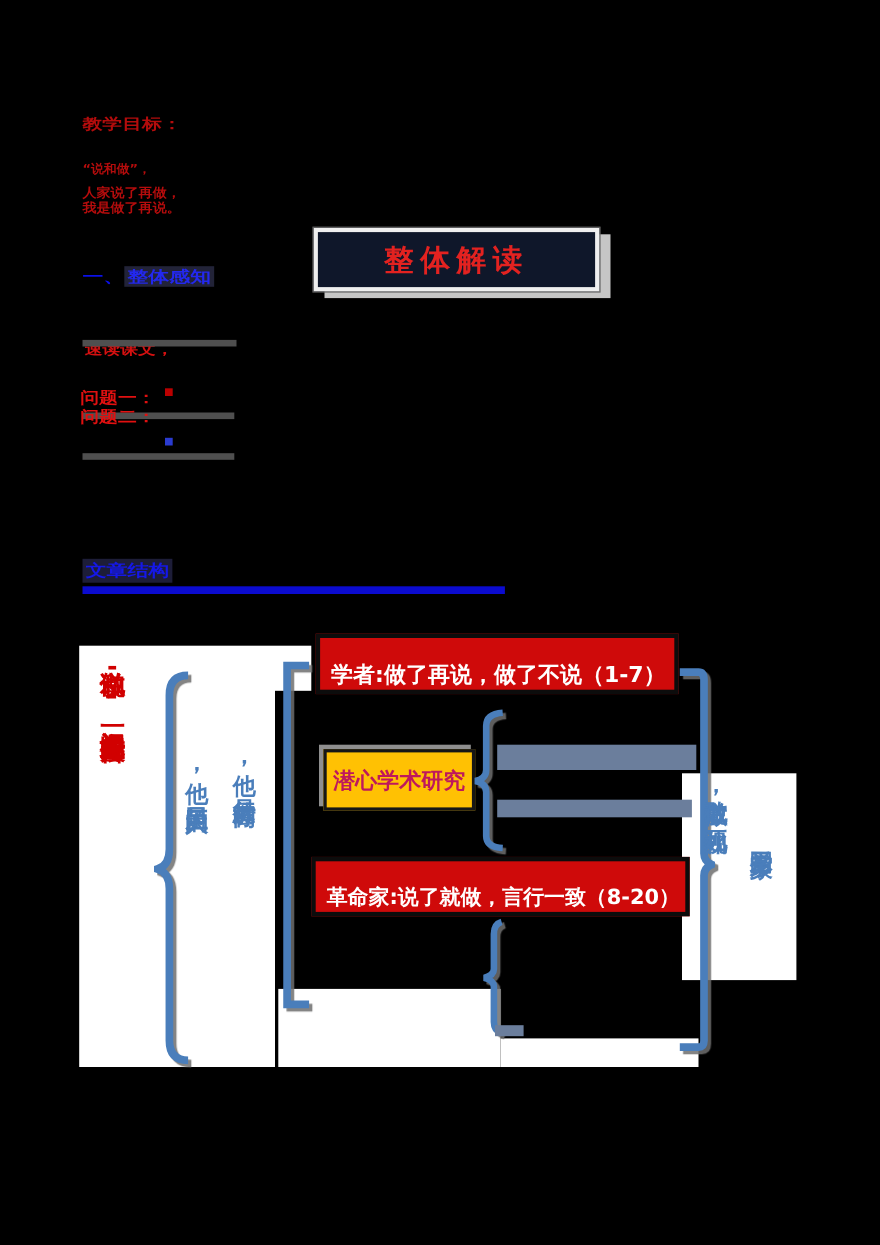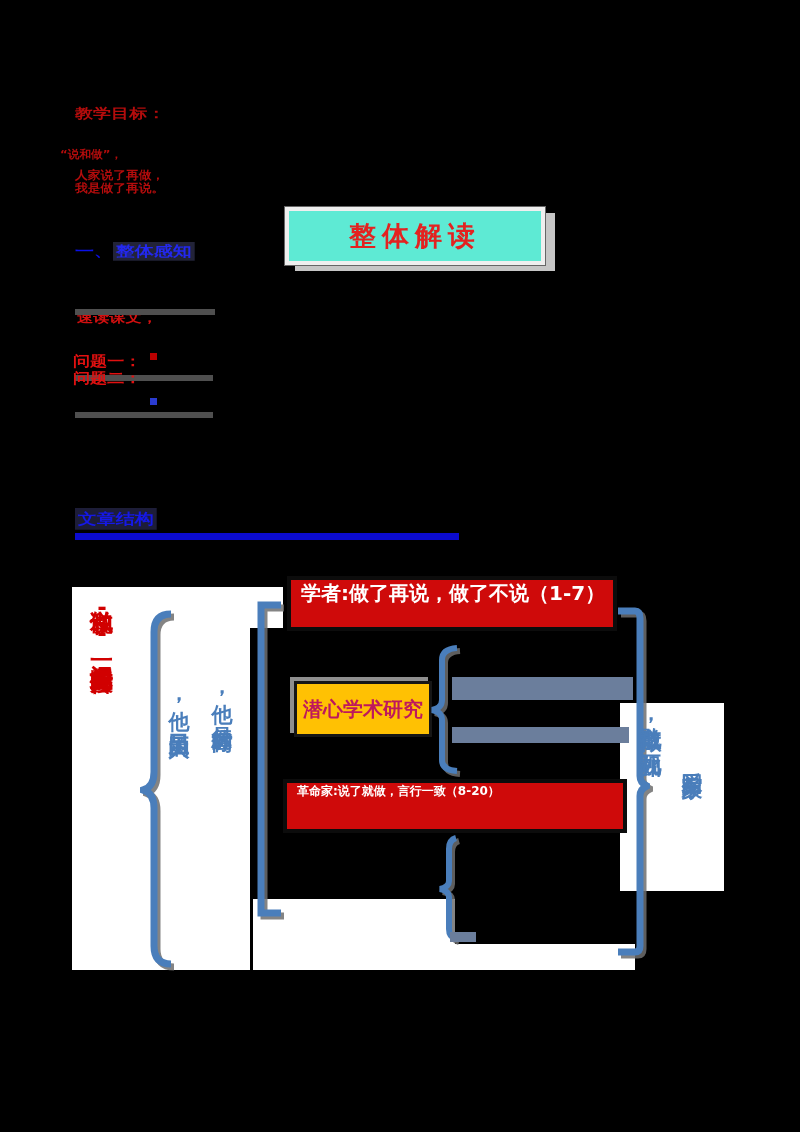--- a/index.html
+++ b/index.html
@@ -6,42 +6,42 @@
   #canvas{position:relative;width:724px;height:1132px;background:#000;overflow:hidden;
           font-family:"DejaVu Sans","Liberation Sans",sans-serif;}
   .abs{position:absolute;}
   .sq{display:inline-block;transform-origin:left top;white-space:nowrap;font-weight:bold;}
   .white-patch{position:absolute;background:#ffffff;}
   .vtext{position:absolute;writing-mode:vertical-rl;text-orientation:upright;
          font-weight:bold;white-space:nowrap;line-height:1;}
   .gray-bar{position:absolute;background:#4f4f4f;height:6px;}
   .conn-bar{position:absolute;background:#6b7e9c;}
   .hero{position:absolute;left:285px;top:207px;width:252px;height:50px;
-        background:#5eead4;border:4px solid #efefef;outline:1px solid #666;
+        background:#0f172a;border:4px solid #efefef;outline:1px solid #666;
         box-shadow:10px 6px 0 #c6c6c6;display:flex;align-items:center;justify-content:center;font-family:Liberation Mono, monospace;}
   .hero span{color:#e32220;font-size:27px;font-weight:bold;letter-spacing:6px;}
   .redbox{position:absolute;background:#cf0a0a;border:4px solid #0c0c0c;color:#fff;
-          font-weight:bold;display:flex;align-items:flex-start;padding-left:10px;box-sizing:content-box;}
+          font-weight:bold;display:flex;align-items:flex-end;padding-left:10px;box-sizing:content-box;}
   .yellowbox{position:absolute;background:#ffc103;border:3px solid #161616;color:#be185d;
              font-weight:bold;display:flex;align-items:center;justify-content:center;
              box-shadow:-4px -4px 0 #8f8f8f;font-size:20px;}
   .brace{position:absolute;filter:drop-shadow(3px 3px 0 rgba(110,110,110,0.85));}
   .darkmark{position:absolute;background:#262626;width:6px;}
   .sup-dot{position:absolute;width:7px;height:7px;}
 </style>
 </head>
 <body>
 
 <div id="canvas">
 
   <div class="abs" style="left:75px;top:104px;">
     <span class="sq" style="font-size:19px;color:#b40c0c;transform:scale(0.95,0.72);">教学目标：</span>
   </div>
 
-  <div class="abs" style="left:60px;top:146px;">
+  <div class="abs" style="left:75px;top:146px;">
     <span class="sq" style="font-size:15px;color:#b40c0c;transform:scale(0.78,0.75);">“说和做”，</span>
   </div>
 
   <div class="abs" style="left:75px;top:169px;">
     <span class="sq" style="font-size:15px;color:#b40c0c;white-space:normal;width:106px;line-height:1.1;transform:scale(0.85,0.78);word-break:break-all;">人家说了再做，我是做了再说。</span>
   </div>
 
   <div class="hero">
     <span>整体解读</span>
   </div>
@@ -100,21 +100,21 @@
     <span>潜心学术研究</span>
   </div>
 
   <svg class="brace" style="left:428px;top:644px;" width="32" height="130" viewBox="0 0 32 130">
     <path d="M29,4 Q14,5 14,16 L14,56 Q14,64 4,66 Q14,68 14,76 L14,116 Q14,126 29,127" fill="none" stroke="#4a7ebb" stroke-width="6"></path>
   </svg>
 
   <div class="conn-bar" style="left:452px;top:677px;width:181px;height:23px;"></div>
   <div class="conn-bar" style="left:452px;top:727px;width:177px;height:16px;"></div>
 
-  <div class="redbox" style="left:283px;top:779px;width:326px;height:46px;font-size:12px;">
+  <div class="redbox" style="left:283px;top:779px;width:326px;height:46px;font-size:19px;">
     <span>革命家:说了就做，言行一致（8-20）</span>
   </div>
 
   <svg class="brace" style="left:436px;top:835px;" width="30" height="108" viewBox="0 0 30 108">
     <path d="M20,3 Q13,5 13,14 L13,46 Q13,52 4,54 Q13,56 13,62 L13,94 Q13,102 20,104" fill="none" stroke="#4a7ebb" stroke-width="6"></path>
   </svg>
   <div class="conn-bar" style="left:450px;top:932px;width:26px;height:10px;"></div>
 
   <svg class="brace" style="left:614px;top:606px;" width="36" height="352" viewBox="0 0 36 352">
     <path d="M4,5 L21,5 Q26,5 26,12 L26,170 Q26,177 33,180 Q26,183 26,190 L26,340 Q26,346 21,346 L4,346" fill="none" stroke="#4a7ebb" stroke-width="7"></path>

